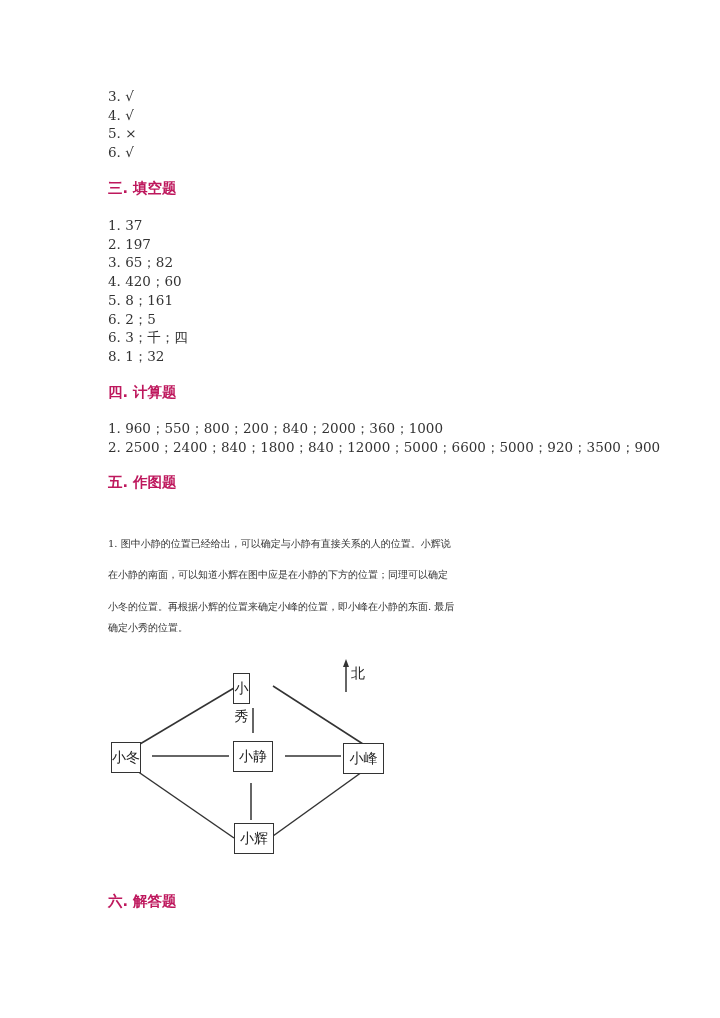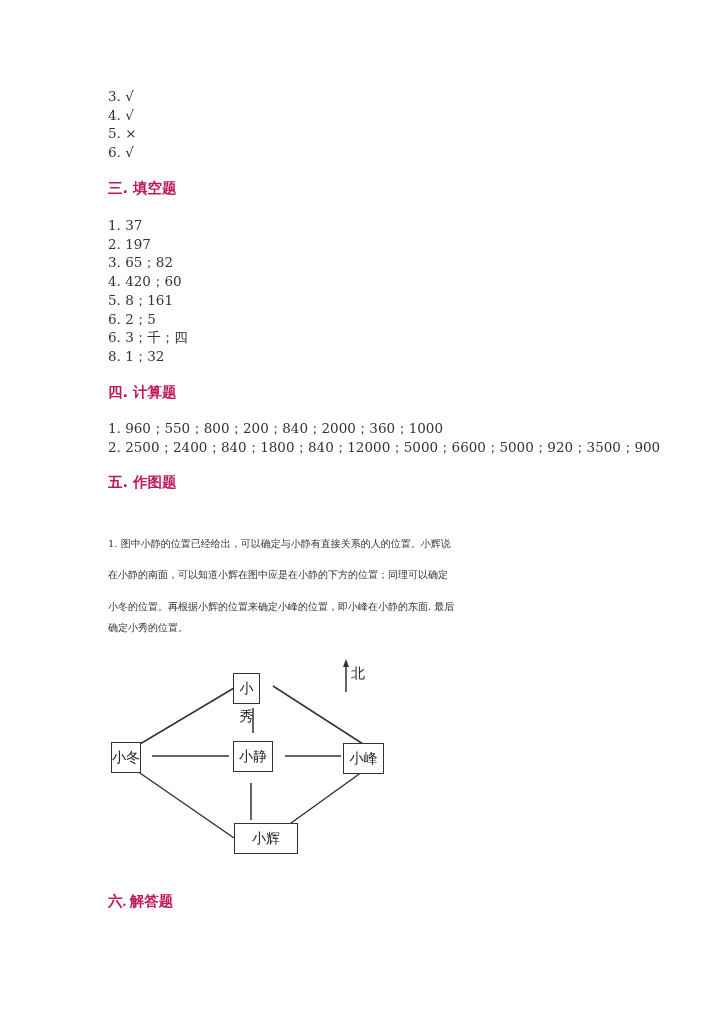--- a/index.html
+++ b/index.html
@@ -118,19 +118,19 @@
     <line x1="251" y1="783" x2="251" y2="820"></line>
     <line x1="152" y1="756" x2="229" y2="756"></line>
     <line x1="285" y1="756" x2="341" y2="756"></line>
     <line x1="346" y1="664" x2="346" y2="692"></line>
   </g>
   <polygon points="343,667 346,659 349,667" fill="#333333"></polygon>
 </svg>
 
 <div class="north-label" style="left:351px; top:665px;">北</div>
 
-<div class="box" style="left:233px; top:673px; width:27px; height:31px;">小秀</div>
+<div class="box" style="left:233px; top:673px; width:17px; height:31px;">小秀</div>
 <div class="box" style="left:111px; top:742px; width:30px; height:31px;">小冬</div>
 <div class="box" style="left:233px; top:741px; width:40px; height:31px;">小静</div>
 <div class="box" style="left:343px; top:743px; width:41px; height:31px;">小峰</div>
-<div class="box" style="left:234px; top:823px; width:64px; height:31px;">小辉</div>
+<div class="box" style="left:234px; top:823px; width:40px; height:31px;">小辉</div>
 
-<div class="heading" style="top:891px;font-family:Liberation Serif, serif;">六. 解答题</div>
+<div class="heading" style="top:891px;">六. 解答题</div>
 
 </body></html>

